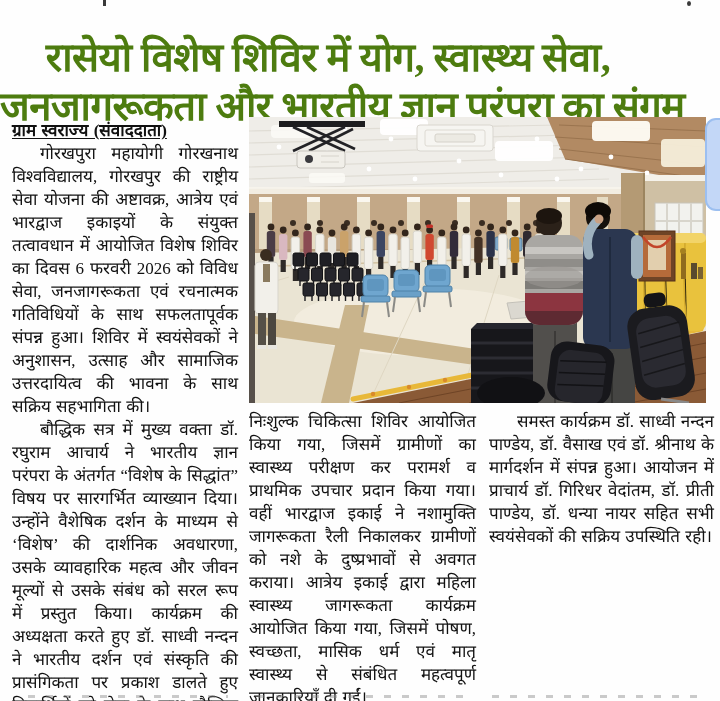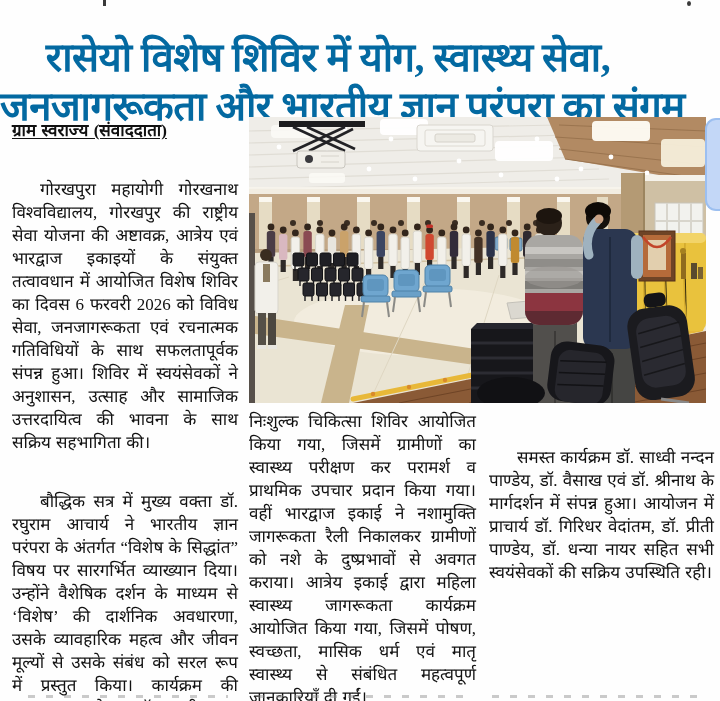--- a/index.html
+++ b/index.html
@@ -5,28 +5,28 @@
   html,body{margin:0;padding:0;background:#ffffff;}
   .page{
     position:relative;width:720px;height:701px;background:#fefefe;
     overflow:hidden;
     font-family:"Liberation Serif","DejaVu Serif",serif;
     color:#111;
   }
   
   .headline{
     position:absolute;left:0;top:6px;width:656px;text-align:center;
-    font-weight:700;color:#0369a1;line-height:49px;font-size:40px;
+    font-weight:700;color:#4d7c0f;line-height:49px;font-size:40px;
     letter-spacing:-0.5px;white-space:nowrap;
   }
   .headline .hl-line{display:block;}
   
   .col{position:absolute;text-align:justify;}
   .col p{margin:0;font-size:17px;line-height:23px;text-align:justify;word-spacing:1px;}
-  .col p.indent{text-indent:28px;margin-top:36px;}
+  .col p.indent{text-indent:28px;}
   .col-left{left:12px;top:119px;width:226px;}
   .col-mid{left:249px;top:410px;width:227px;}
   .col-right{left:489px;top:410px;width:225px;}
   .byline{
     font-size:18px;font-weight:700;margin:0 0 4px 20px;
     text-decoration:underline;text-underline-offset:2px;white-space:nowrap;
   }
   
   .photo{
     position:absolute;left:249px;top:117px;width:457px;height:286px;

